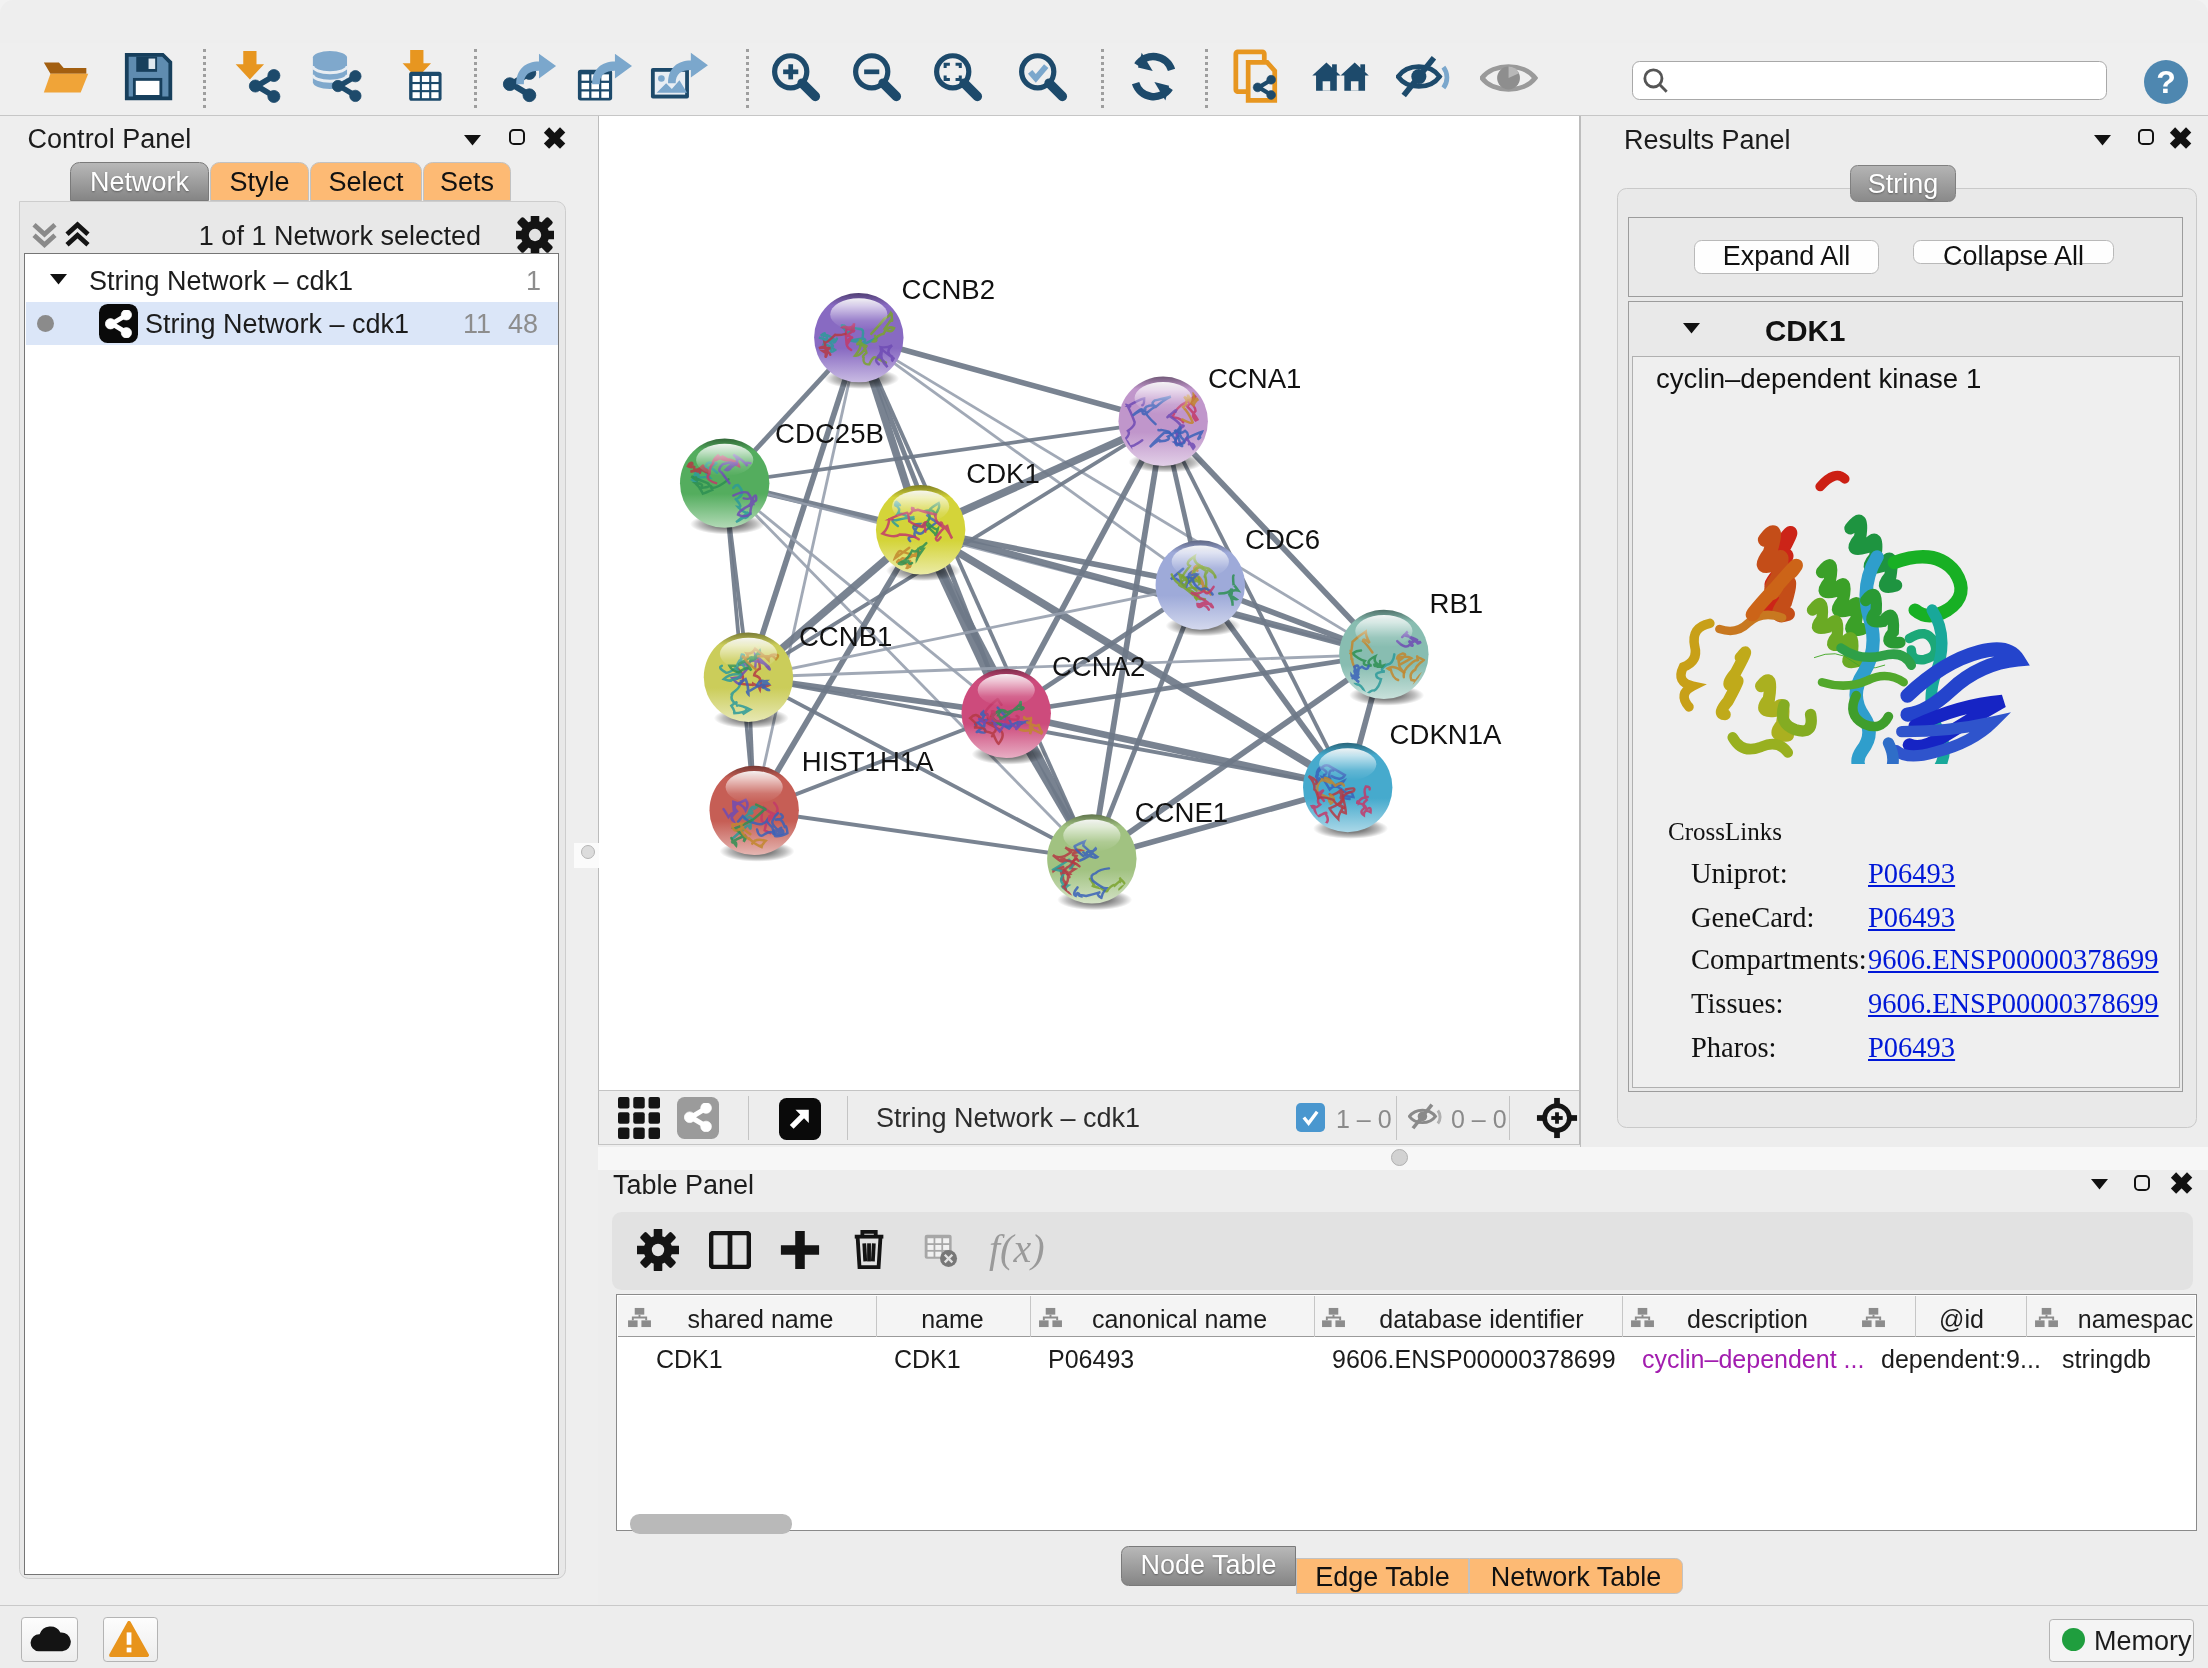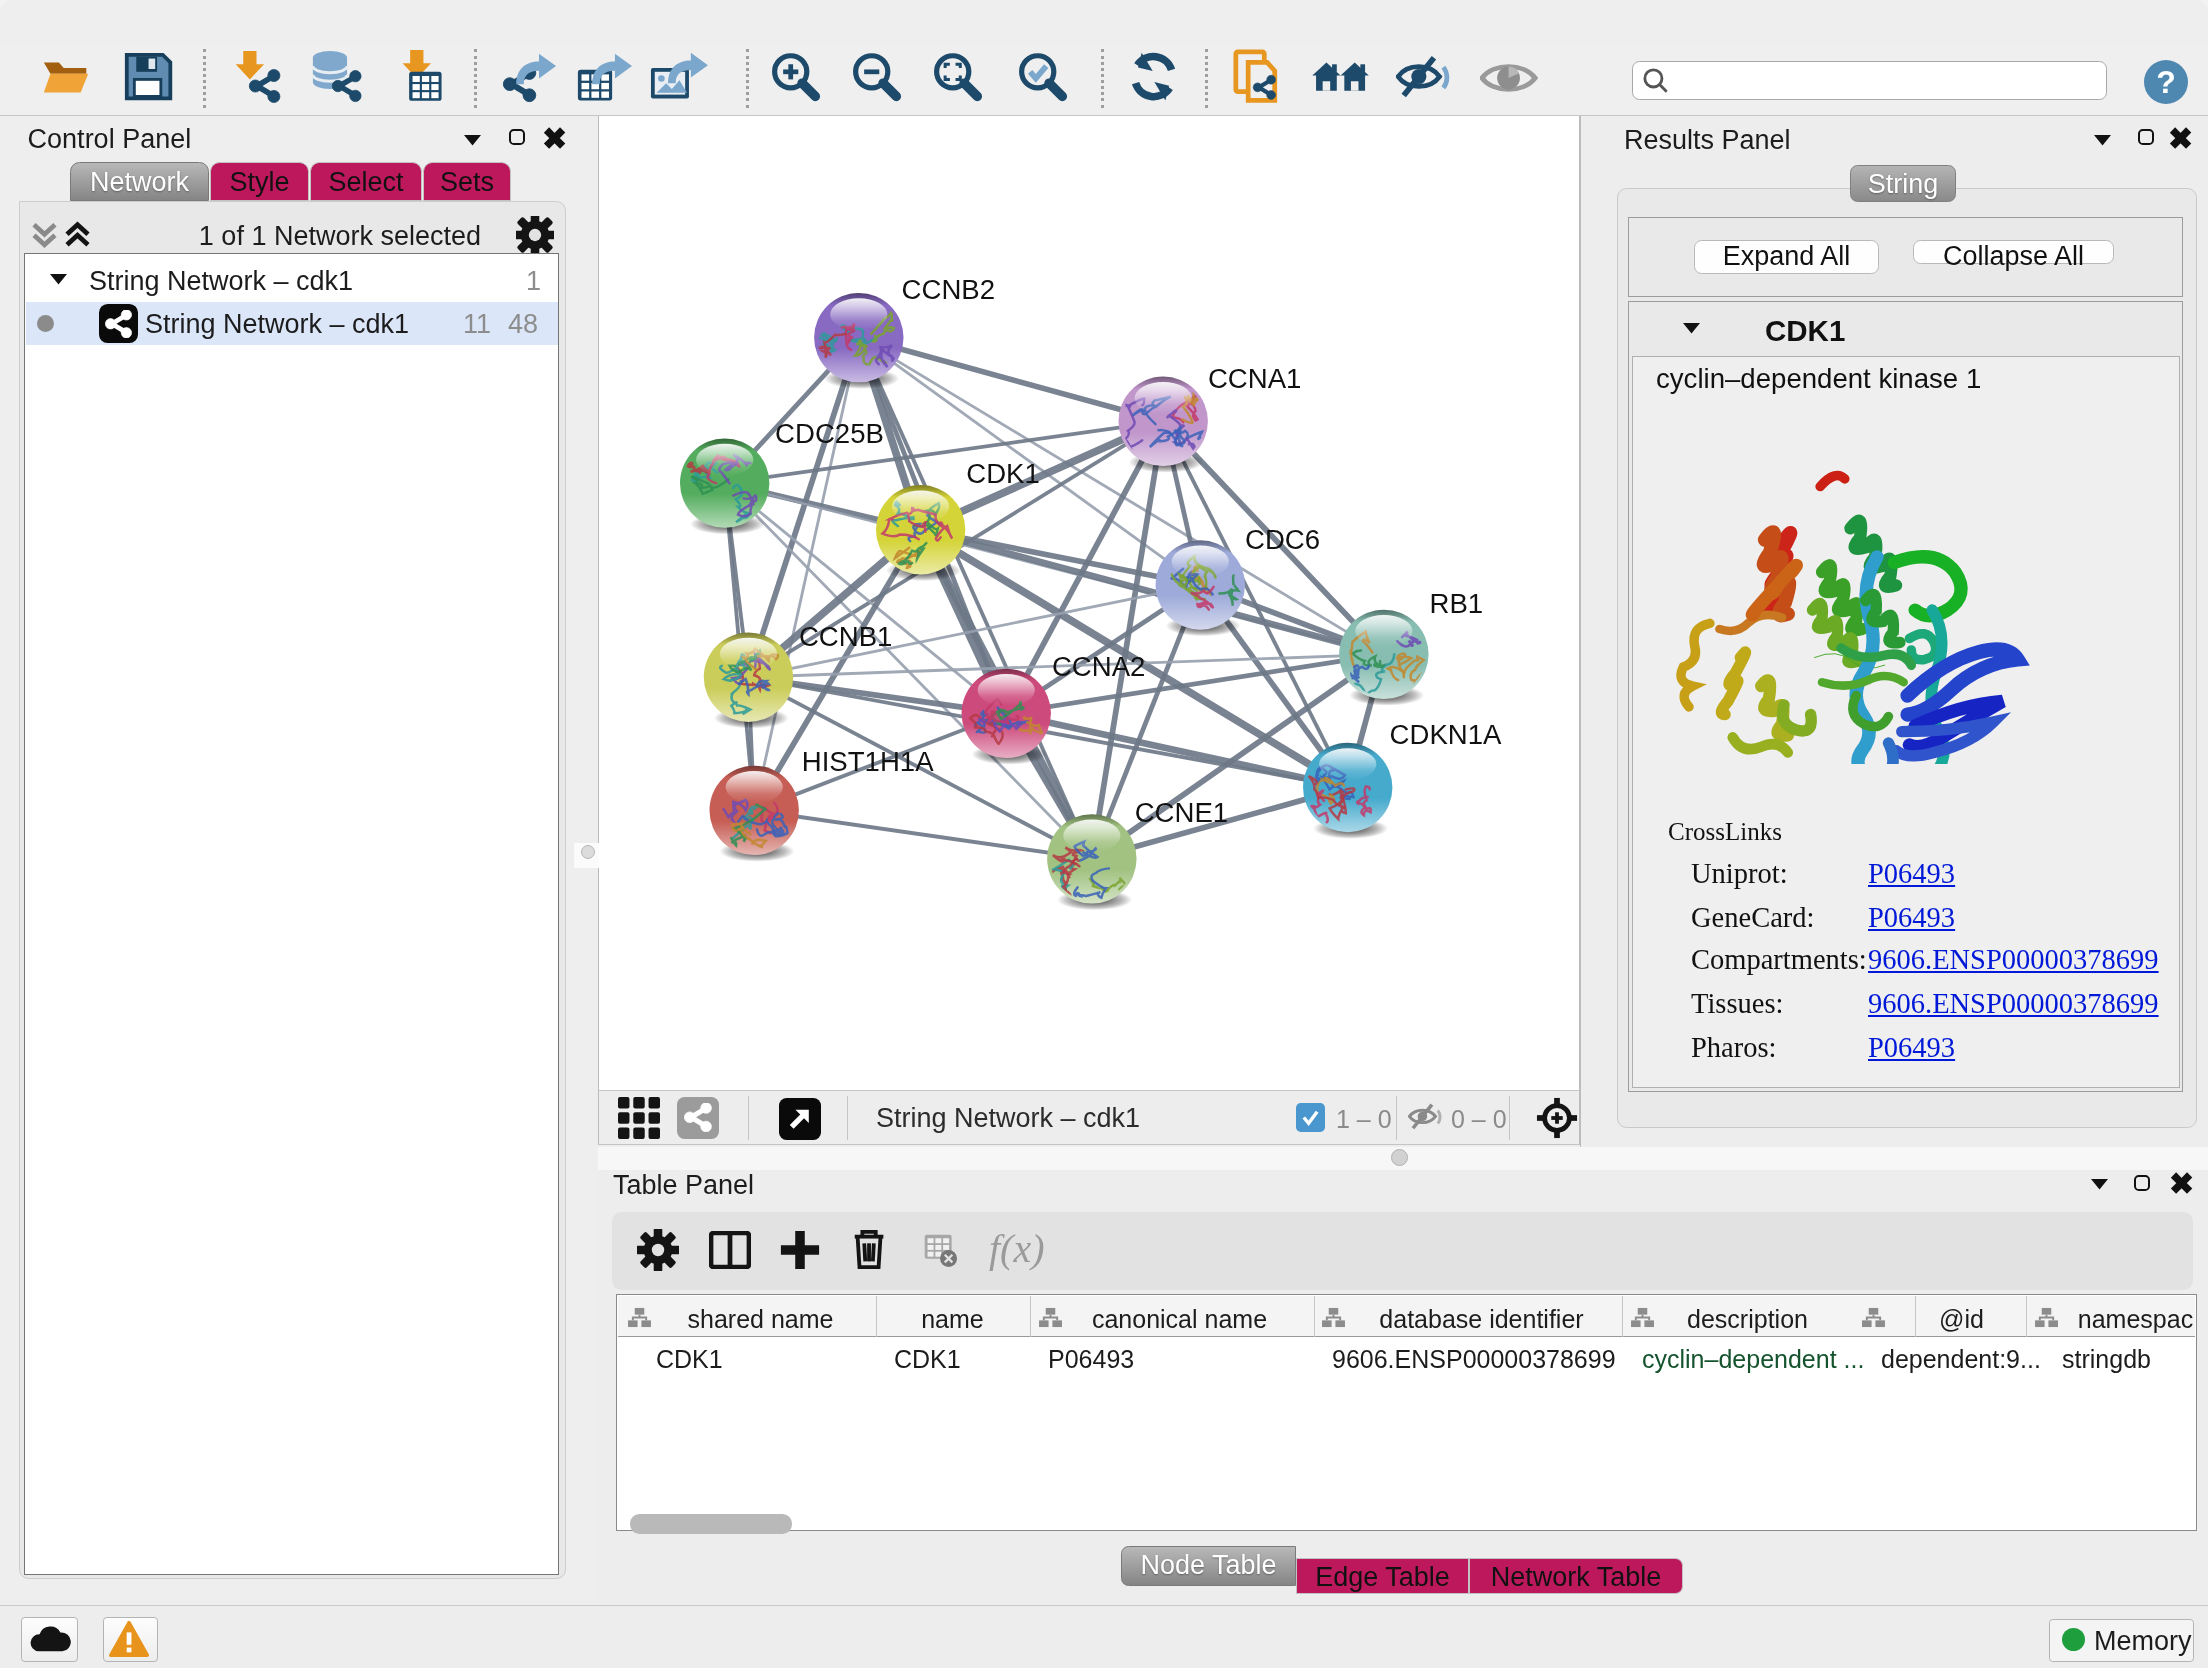--- a/index.html
+++ b/index.html
@@ -6,21 +6,21 @@
 .abs{position:absolute}
 .win{position:absolute;left:0;top:0;width:2208px;height:1668px;background:#eeeeee;border-radius:13.3px 13.3px 0 0;overflow:hidden}
 .titlebar{position:absolute;left:0;top:0;width:100%;height:41px;
 background:linear-gradient(#f4f4f4,#dedede);border-bottom:1.9px solid #b2b2b2;border-radius:13.3px 13.3px 0 0}
 .tl{position:absolute;top:10.5px;width:21px;height:21px;border-radius:50%;background:#95959a;border:1.4px solid #6e6e72}
 .title{position:absolute;top:4.8px;left:0;width:100%;text-align:center;font-size:28.5px;font-weight:bold;color:#3c3c3c}
 .toolbar{position:absolute;left:0;top:43px;width:100%;height:73px;background:#efefef;border-bottom:1.9px solid #c6c6c6}
 .tdiv{position:absolute;top:49px;height:59px;width:0;border-left:3.8px dotted #9e9e9e}
 .panel-title{font-size:27px;color:#1c1c1c}
 .tab{position:absolute;height:39px;font-size:27px;text-align:center;line-height:39px;
-background:#be185d;color:#111;border:1px solid #c2c2c2;border-radius:9.5px 9.5px 0 0}
+background:#fdba74;color:#111;border:1px solid #c2c2c2;border-radius:9.5px 9.5px 0 0}
 .tab.sel{background:linear-gradient(#b8b8b8,#858585);color:#fff;border-color:#7a7a7a;text-shadow:0 1px 1.9px rgba(0,0,0,.35)}
 .btn{position:absolute;background:#fefefe;border:1.9px solid #b9b9b9;border-radius:7.6px;
 font-size:27px;text-align:center;color:#111}
 .serif{font-family:"Liberation Serif",serif}
 .lnk{color:#0018d8;text-decoration:underline}
 
 </style></head><body>
 <div class="win">
 <div class="toolbar"></div>
 <svg style="position:absolute;left:41px;top:51px" width="51" height="53" viewBox="0 0 54 56">
@@ -820,21 +820,21 @@
       </g>
       <g stroke="#8c8c8c" stroke-width="2" fill="none">
         <path d="M13 8 v3 M6 14 v-3 h14 v3"></path>
       </g>
     </svg>
 <div class="abs" style="left:1993px;top:1305px;width:285px;text-align:center;font-size:25px;color:#1c1c1c">namespac</div>
 <div class="abs" style="left:656px;top:1345px;font-size:25px;color:#1c1c1c">CDK1</div>
 <div class="abs" style="left:894px;top:1345px;font-size:25px;color:#1c1c1c">CDK1</div>
 <div class="abs" style="left:1048px;top:1345px;font-size:25px;color:#1c1c1c">P06493</div>
 <div class="abs" style="left:1332px;top:1345px;font-size:25px;color:#1c1c1c">9606.ENSP00000378699</div>
-<div class="abs" style="left:1642px;top:1345px;font-size:25px;color:#14532d">cyclin–dependent ...</div>
+<div class="abs" style="left:1642px;top:1345px;font-size:25px;color:#a21caf">cyclin–dependent ...</div>
 <div class="abs" style="left:1881px;top:1345px;font-size:25px;color:#1c1c1c">dependent:9...</div>
 <div class="abs" style="left:2062px;top:1345px;font-size:25px;color:#1c1c1c">stringdb</div>
 <div class="abs" style="left:630px;top:1514px;width:162px;height:20px;background:#b9b9b9;border-radius:9.5px"></div>
 <div class="tab sel" style="left:1121px;top:1546px;width:175px;height:40px;line-height:36px;border-radius:7.6px 0 0 7.6px">Node Table</div>
 <div class="tab" style="left:1296px;top:1558px;width:173px;height:36px;line-height:36px;border-radius:0">Edge Table</div>
 <div class="tab" style="left:1469px;top:1558px;width:214px;height:36px;line-height:36px;border-radius:0 7.6px 7.6px 0">Network Table</div>
 <div class="abs" style="left:0;top:1605px;width:2208px;height:63px;background:#ededed;border-top:1.9px solid #c9c9c9"></div>
 <div class="abs" style="left:21px;top:1617px;width:57px;height:45px;background:linear-gradient(#fdfdfd,#ededed);border:1.9px solid #b4b4b4;border-radius:3.8px"></div>
 <svg style="position:absolute;left:28.5px;top:1623px" width="42" height="34" viewBox="0 0 44 36">
       <path d="M10 30 a9 9 0 0 1 1 -18 a12 12 0 0 1 22 -2 a8 8 0 0 1 2 20 z" fill="#141414"></path>

